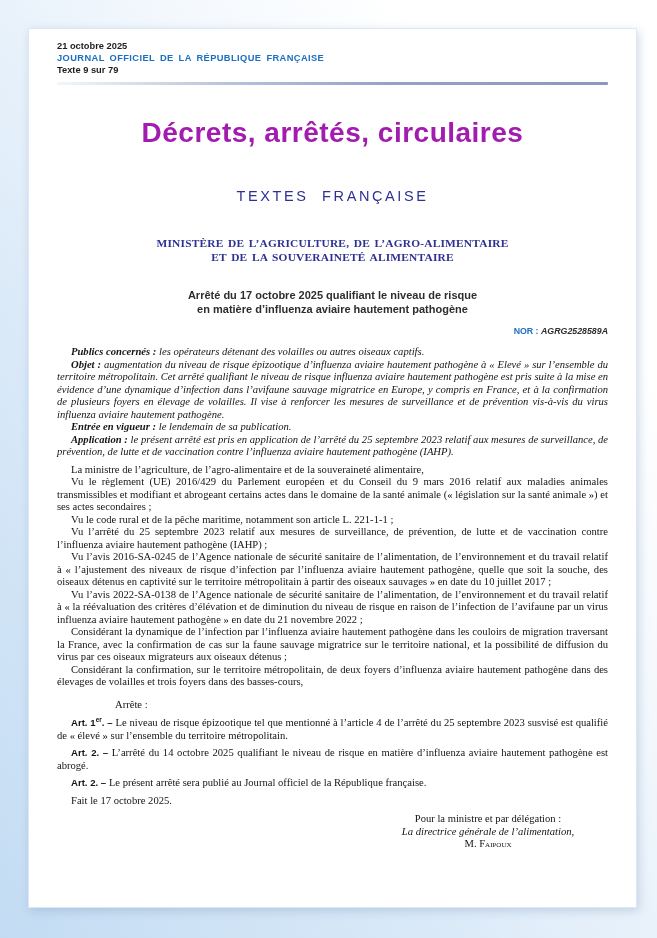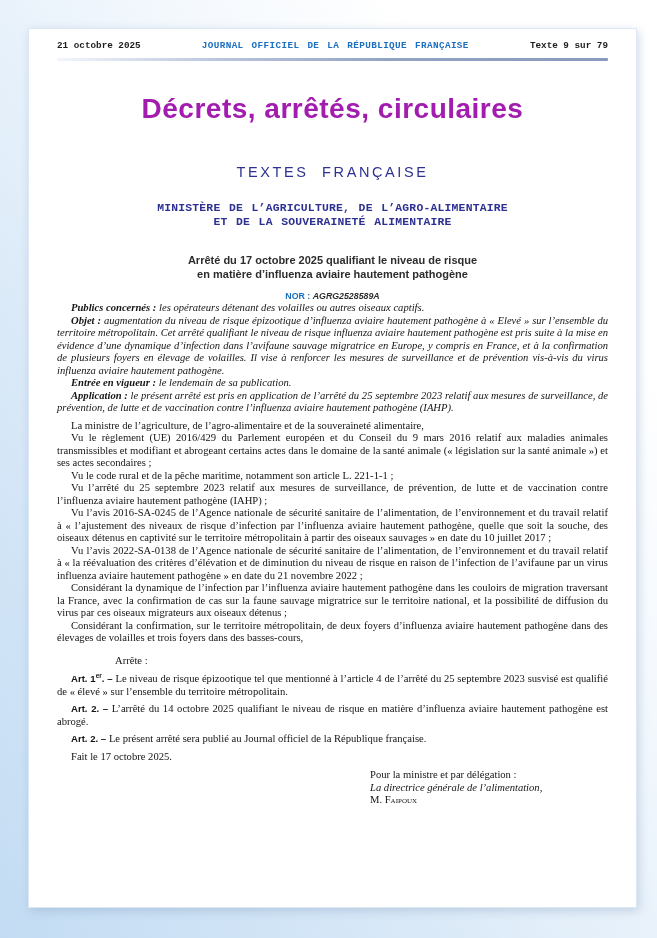--- a/index.html
+++ b/index.html
@@ -16,22 +16,22 @@
     box-sizing:border-box;
     padding:0 28px;
     background:#ffffff;
     border:1px solid rgba(165,195,225,.38);
     box-shadow:2px 3px 9px rgba(110,140,175,.30);
   }
   
   .hdr{
     display:flex;justify-content:space-between;align-items:flex-start;
     padding-top:11px;
-    font-family:Liberation Mono, monospace;
-    font-weight:bold;font-size:9.3px;line-height:12px;color:#1d1d1d;
+    font-family:Liberation Sans, sans-serif;
+    font-weight:bold;font-size:9.3px;line-height:12px;color:#1d1d1d;flex-direction:column;
   }
   .hdr .journal{color:#1b6fc0;letter-spacing:.4px;word-spacing:2px;}
   .rule{
     margin-top:6px;height:3px;
     background:linear-gradient(90deg,#f2f6fb 0%,#b9c4dc 30%,#94a3c4 60%,#8b9abc 100%);
     border-radius:1px;
   }
   
   .h1{
     margin-top:33px;text-align:center;
@@ -39,58 +39,59 @@
     font-weight:bold;font-size:28px;line-height:30px;
     color:#a21caf;letter-spacing:.5px;
   }
   .h2{
     margin-top:40px;text-align:center;
     font-family:"Liberation Sans", sans-serif;
     font-size:14.5px;line-height:16px;font-weight:500;
     color:#2e3192;letter-spacing:2.6px;word-spacing:7px;
   }
   .ministry{
-    margin-top:21px;text-align:center;
-    font-family:Liberation Mono, monospace;
+    margin-top:32px;text-align:center;
+    font-family:Liberation Serif, serif;
     font-weight:bold;font-size:11.4px;line-height:14px;
     color:#2e3192;letter-spacing:.2px;word-spacing:1.5px;
   }
   .decree{
     margin-top:24px;text-align:center;
     font-family:"Liberation Sans", sans-serif;
     font-weight:bold;font-size:11px;line-height:14px;
     color:#2d2d2d;
   }
   .nor{
-    margin-top:10px;text-align:center;
+    margin-top:10px;text-align:right;
     font-family:"Liberation Sans", sans-serif;
     font-weight:bold;font-size:8.8px;line-height:11px;
   }
   .nor .nor-label{color:#1b6fc0;}
   .nor .nor-value{color:#2d2d2d;font-style:italic;}
   
   .doc-body{
+    margin-top:9px;
     font-size:10.6px;line-height:12.5px;color:#141414;
   }
   .doc-body p{margin:0;text-align:justify;text-indent:14px;}
   .intro p{font-style:italic;}
   .intro .lbl{font-weight:bold;}
   .preamble p:first-child{margin-top:5px;}
   .arrete-line{margin:10px 0 6px 58px !important;text-indent:0 !important;text-align:left;}
   .article{margin-top:5px !important;}
   .artlbl{
     font-family:"Liberation Sans", sans-serif;
     font-weight:bold;font-size:9.6px;
   }
   .artlbl sup{font-size:6.5px;line-height:0;}
   .it{}
   .fait{margin-top:5px !important;}
   .signature{
     margin:6px 2px 0 auto;
-    width:236px;text-align:left;line-height:12.5px;
+    width:236px;text-align:center;line-height:12.5px;
   }
   .signature div{white-space:nowrap;}
   .sig-role{font-style:italic;}
   .smallcaps{font-variant:small-caps;}
 </style>
 </head>
 <body>
 
 <div class="stage">
   <div class="page">

